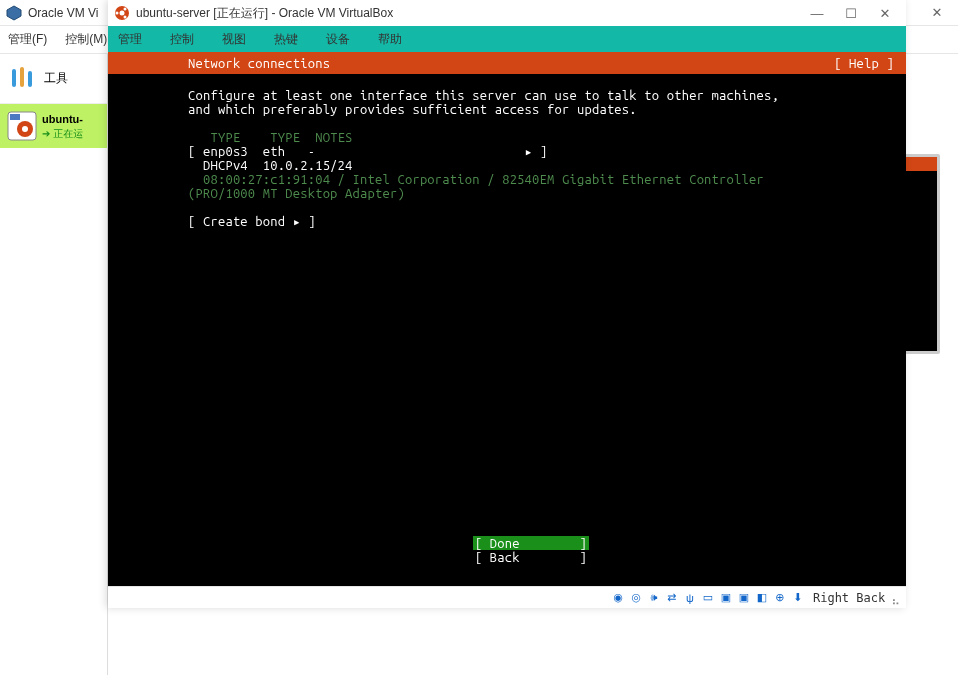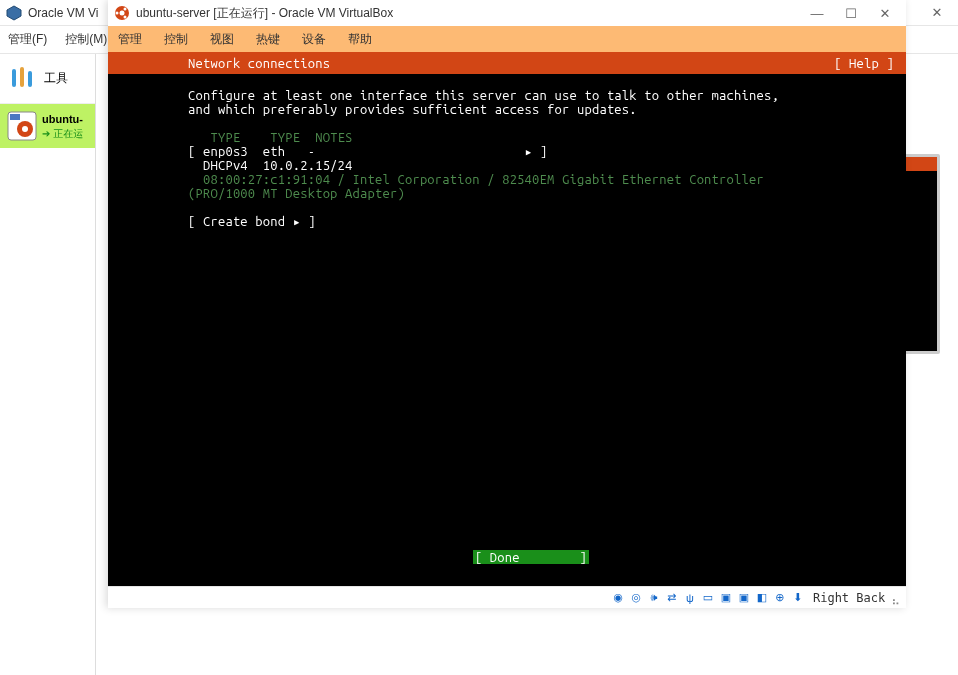--- a/index.html
+++ b/index.html
@@ -46,21 +46,21 @@
       border-bottom: 1px solid #e6e6e6;
       gap: 18px;
       font-size: 12px;
       color: #333;
     }
     .mgr-body {
       display: flex;
       height: calc(100% - 54px);
     }
     .mgr-side {
-      width: 96px;
+      width: 108px;
       background: #fff;
       border-right: 1px solid #ddd;
     }
     .side-tools {
       height: 50px;
       display: flex;
       align-items: center;
       padding: 0 8px;
       gap: 8px;
       border-bottom: 1px solid #eee;
@@ -125,24 +125,24 @@
       width: 16px; height: 16px;
       margin-right: 6px;
     }
     .vm-title { flex: 1; font-size: 12px; color: #333; }
     .vm-winbtns { display: flex; gap: 20px; margin-right: 8px; }
     .vm-menubar {
       height: 26px;
       display: flex;
       align-items: center;
       padding: 0 10px;
-      gap: 22px;
+      gap: 28px;
       font-size: 12px;
       color: #333;
-      background: #fdba74;
+      background: #14b8a6;
     }
     .vm-screen {
       flex: 1;
       background: #000;
       font-family: "Ubuntu Mono", "DejaVu Sans Mono", "Consolas", monospace;
       font-size: 13px;
       line-height: 1.08;
       letter-spacing: 0.2px;
       position: relative;
       overflow: hidden;
@@ -297,20 +297,21 @@
       <div class="installer-line dim">   <span>TYPE</span>    <span>TYPE</span>  <span>NOTES</span></div>
       <div class="installer-line">[ enp0s3  eth   -                            ▸ ]</div>
       <div class="installer-line">  DHCPv4  10.0.2.15/24</div>
       <div class="installer-line dim">  08:00:27:c1:91:04 / Intel Corporation / 82540EM Gigabit Ethernet Controller</div>
       <div class="installer-line dim">(PRO/1000 MT Desktop Adapter)</div>
       <div class="installer-line">&nbsp;</div>
       <div class="installer-line">[ Create bond ▸ ]</div>
     </div>
     <div class="btn-row">
       <div><span class="btn-done">[ Done        ]</span></div>
+      <div><span class="btn-back">[ Back        ]</span></div>
     </div>
   </div>
 
   <div class="vm-statusbar">
     <span class="sb-icon">◉</span>
     <span class="sb-icon">◎</span>
     <span class="sb-icon">🕪</span>
     <span class="sb-icon">⇄</span>
     <span class="sb-icon">ψ</span>
     <span class="sb-icon">▭</span>

